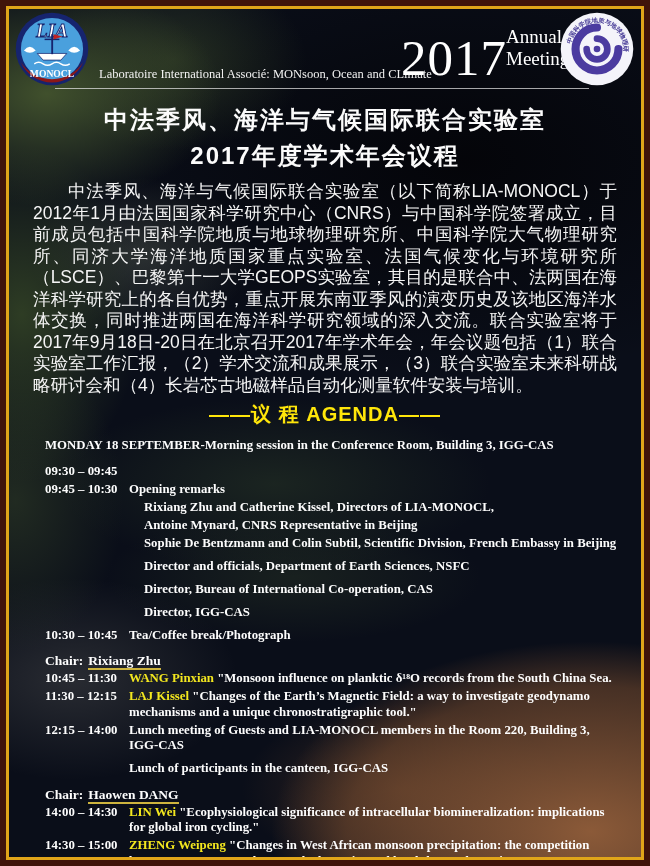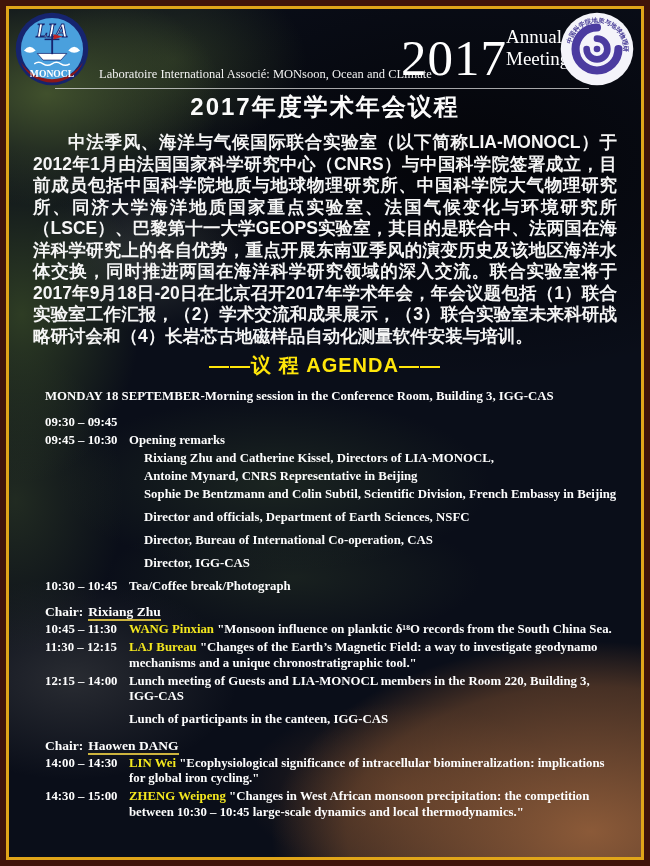--- a/index.html
+++ b/index.html
@@ -29,21 +29,21 @@
   .h-title{position:absolute;left:87px;top:4px;font-size:42px;color:#ffffff;
            letter-spacing:.5px;white-space:nowrap;}
   .h-sub{position:absolute;left:90px;top:58px;font-size:12.5px;color:#f2f2f2;white-space:nowrap;}
   .h-year{position:absolute;left:392px;top:20px;font-size:51px;color:#ffffff;letter-spacing:1px;}
   .h-am{position:absolute;left:497px;top:17px;font-size:19px;line-height:22px;color:#ffffff;}
   
   .title-cn{margin-top:13px;text-align:center;color:#fbfbfb;font-weight:bold;
             font-size:24px;line-height:36px;letter-spacing:2px;
             font-family:"Liberation Sans",sans-serif;}
   
-  .intro{margin:7px 24px 0 24px;color:#f5f5f5;font-weight:bold;font-size:17.5px;
+  .intro{margin:7px 24px 0 24px;color:#f5f5f5;font-weight:normal;font-size:17.5px;
          line-height:21.5px;text-align:justify;text-indent:2em;
          font-family:"Liberation Sans",sans-serif;}
   
   .agenda-heading{margin-top:5px;text-align:center;color:#ffe60a;font-weight:bold;
                   font-size:20px;letter-spacing:1px;font-family:"Liberation Sans",sans-serif;}
   .schedule{margin:10px 22px 0 36px;color:#fdfdfd;font-weight:bold;font-size:12.8px;
             line-height:15.5px;}
   .session-title{margin-bottom:10px;}
   .row{display:flex;margin-top:2.5px;}
   .row.spaced{margin-top:7.5px;}
@@ -103,20 +103,21 @@
         <g>
           <path d="M50 21 a29 29 0 1 0 29 29" fill="none" stroke="#4b3ba0" stroke-width="11" stroke-linecap="round"></path>
           <path d="M50 36 a14 14 0 1 1 -14 14" fill="none" stroke="#4b3ba0" stroke-width="9" stroke-linecap="round"></path>
           <circle cx="50" cy="50" r="4.5" fill="#4b3ba0"></circle>
         </g>
       </svg>
 
       <div class="header-rule"></div>
     </div>
 
+    <div class="title-cn">中法季风、海洋与气候国际联合实验室</div>
     <div class="title-cn" style="margin-top:0;">2017年度学术年会议程</div>
 
     <div class="intro">中法季风、海洋与气候国际联合实验室（以下简称LIA-MONOCL）于2012年1月由法国国家科学研究中心（CNRS）与中国科学院签署成立，目前成员包括中国科学院地质与地球物理研究所、中国科学院大气物理研究所、同济大学海洋地质国家重点实验室、法国气候变化与环境研究所（LSCE）、巴黎第十一大学GEOPS实验室，其目的是联合中、法两国在海洋科学研究上的各自优势，重点开展东南亚季风的演变历史及该地区海洋水体交换，同时推进两国在海洋科学研究领域的深入交流。联合实验室将于2017年9月18日-20日在北京召开2017年学术年会，年会议题包括（1）联合实验室工作汇报，（2）学术交流和成果展示，（3）联合实验室未来科研战略研讨会和（4）长岩芯古地磁样品自动化测量软件安装与培训。</div>
 
     <div class="agenda-heading">——议 程 AGENDA——</div>
 
     <div class="schedule">
         <div class="session-title">MONDAY 18 SEPTEMBER-Morning session in the Conference Room, Building 3, IGG-CAS</div>
         <div class="row">
           <span class="time">09:30 – 09:45</span>
@@ -147,21 +148,21 @@
           <span class="time">10:30 – 10:45</span>
           <div class="rowtext"><span>Tea/Coffee break/Photograph</span></div>
         </div>
         <div class="chair-line"><span class="chair-label">Chair:</span><span class="chair-name">Rixiang Zhu</span></div>
         <div class="row">
           <span class="time">10:45 – 11:30</span>
           <div class="rowtext"><span class="speaker">WANG Pinxian</span> <span>"Monsoon influence on planktic δ¹⁸O records from the South China Sea.</span></div>
         </div>
         <div class="row">
           <span class="time">11:30 – 12:15</span>
-          <div class="rowtext"><span class="speaker">LAJ Bureau</span> <span>"Changes of the Earth’s Magnetic Field: a way to investigate geodynamo mechanisms and a unique chronostratigraphic tool."</span></div>
+          <div class="rowtext"><span class="speaker">LAJ Kissel</span> <span>"Changes of the Earth’s Magnetic Field: a way to investigate geodynamo mechanisms and a unique chronostratigraphic tool."</span></div>
         </div>
         <div class="row">
           <span class="time">12:15 – 14:00</span>
           <div class="rowtext"><span>Lunch meeting of Guests and LIA-MONOCL members in the Room 220, Building 3, IGG-CAS</span></div>
         </div>
         <div class="row spaced indent-text">
           <div class="rowtext"><span>Lunch of participants in the canteen, IGG-CAS</span></div>
         </div>
         <div class="chair-line"><span class="chair-label">Chair:</span><span class="chair-name">Haowen DANG</span></div>
         <div class="row">

